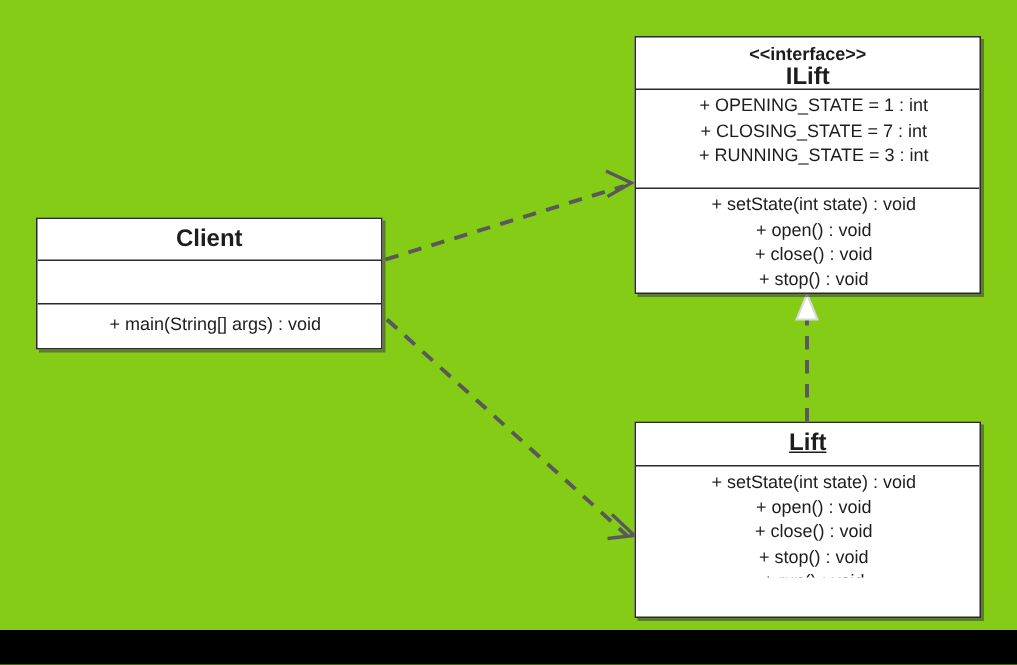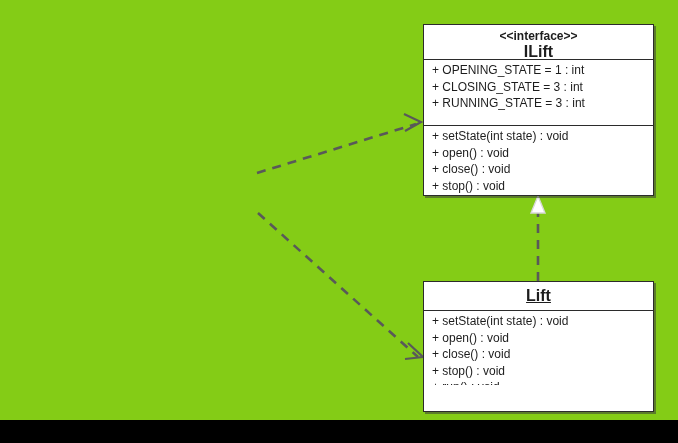--- a/index.html
+++ b/index.html
@@ -56,20 +56,21 @@
     color: #1d1d1d;
     font-size: 12px;
     line-height: 16.5px;
     white-space: nowrap;
   }
   .member {
     display: block;
     font-size: 12px;
     line-height: 16.5px;
     color: #1d1d1d;
+    text-align: center;
   }
   .empty-compartment {
     min-height: 10px;
   }
 
   
   .edge-layer {
     position: absolute;
     left: 0;
     top: 0;
@@ -101,32 +102,41 @@
     </g>
   </svg>
 
   <div class="uml-box" style="left:423px; top:24px; width:231px; height:172px;">
     <div class="compartment title-compartment" style="height:34px;">
       <span class="stereotype">&lt;&lt;interface&gt;&gt;</span>
       <span class="class-name">ILift</span>
     </div>
     <div class="compartment member-list" style="height:66px;">
       <span class="member">+ OPENING_STATE = 1 : int</span>
-      <span class="member">+ CLOSING_STATE = 3 : int</span>
+      <span class="member">+ CLOSING_STATE = 7 : int</span>
       <span class="member">+ RUNNING_STATE = 3 : int</span>
     </div>
     <div class="compartment member-list" style="height:72px;">
       <span class="member">+ setState(int state) : void</span>
       <span class="member">+ open() : void</span>
       <span class="member">+ close() : void</span>
       <span class="member">+ stop() : void</span>
       <span class="member">+ run() : void</span>
     </div>
   </div>
 
+  <div class="uml-box" style="left:24px; top:145px; width:231px; height:88px;">
+    <div class="compartment title-compartment" style="height:27px; padding-top:6px;">
+      <span class="class-name">Client</span>
+    </div>
+    <div class="compartment member-list empty-compartment" style="height:29px;"></div>
+    <div class="compartment member-list" style="height:30px; padding-top:5px;">
+      <span class="member">+ main(String[] args) : void</span>
+    </div>
+  </div>
 
   <div class="uml-box" style="left:423px; top:281px; width:231px; height:131px;">
     <div class="compartment title-compartment" style="height:28px; padding-top:6px;text-decoration:underline;">
       <span class="class-name">Lift</span>
     </div>
     <div class="compartment member-list" style="height:75px;">
       <span class="member">+ setState(int state) : void</span>
       <span class="member">+ open() : void</span>
       <span class="member">+ close() : void</span>
       <span class="member">+ stop() : void</span>

